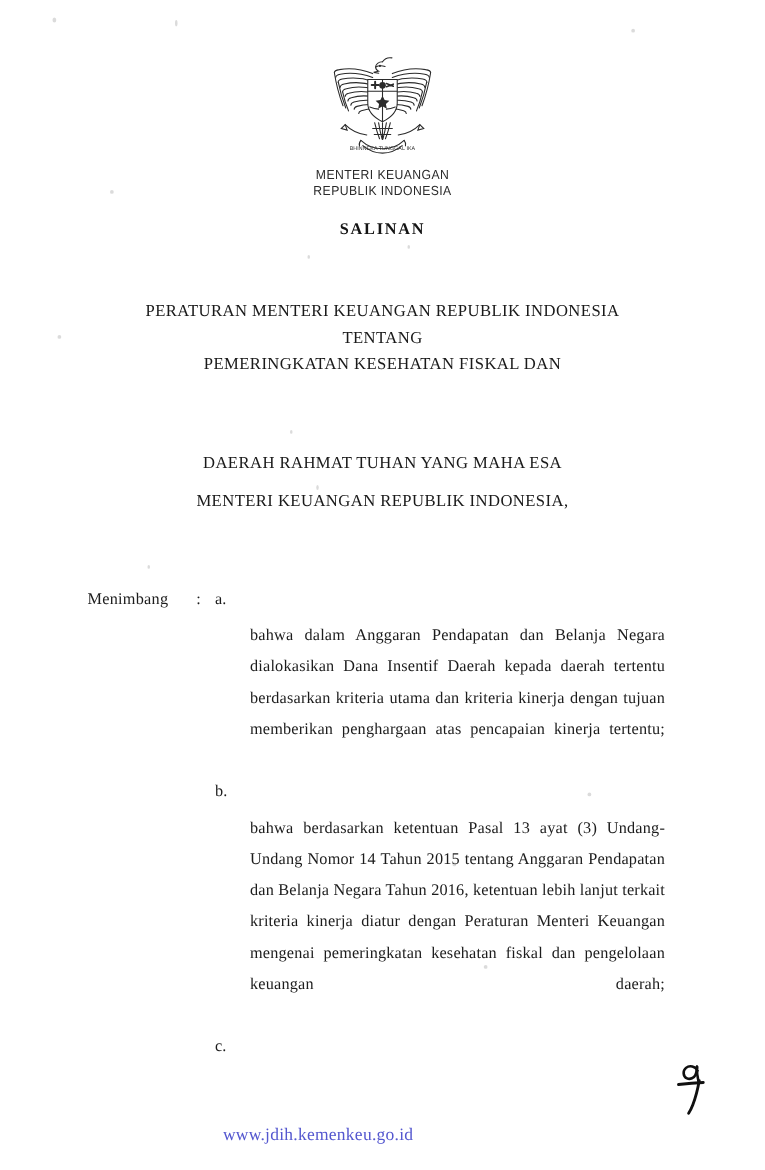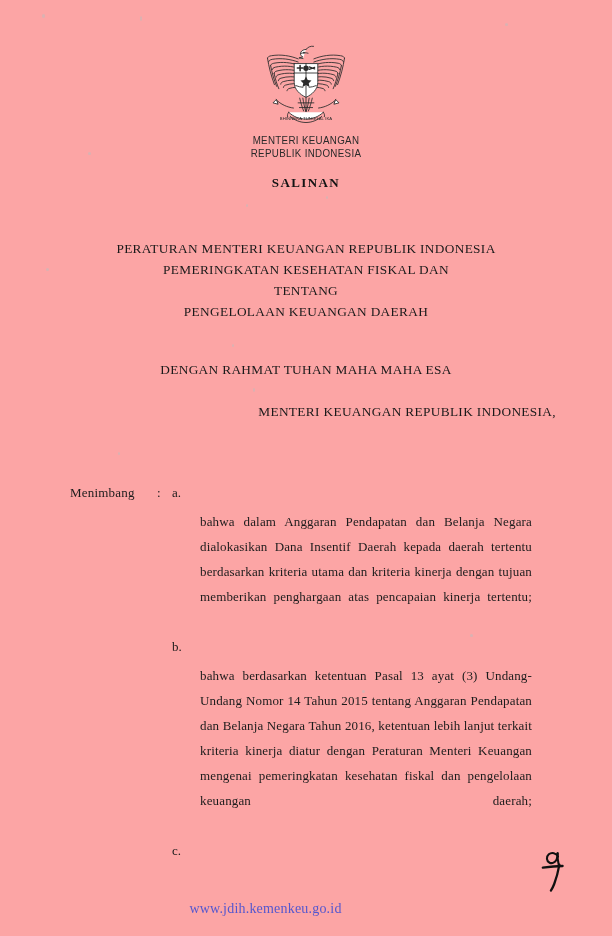--- a/index.html
+++ b/index.html
@@ -6,21 +6,21 @@
   html, body {
     margin: 0;
     padding: 0;
     background: #808080;
   }
   .page {
     position: relative;
     width: 612px;
     height: 936px;
     margin: 0 auto;
-    background: #fca5a5;
+    background: #ffffff;
     overflow: hidden;
     font-family: "Liberation Serif", "DejaVu Serif", serif;
     color: #1c1c1c;
   }
 
   
   .speck {
     position: absolute;
     background: #bdbdbd;
     border-radius: 50%;
@@ -95,27 +95,27 @@
     position: absolute;
     left: 56px;
     width: 500px;
     text-align: center;
     font-size: 13.3px;
     letter-spacing: .35px;
     white-space: nowrap;
     color: #1a1a1a;
   }
   #rahmat { top: 362px; }
-  #menteri-ri { top: 404px; text-align: right; }
+  #menteri-ri { top: 393px; }
 
   
   .considerations {
     position: absolute;
     left: 70px;
-    top: 480px;
+    top: 466px;
     width: 462px;
   }
   .cons-row {
     display: flex;
     align-items: flex-start;
   }
   .cons-label {
     width: 87px;
     flex: 0 0 87px;
     font-size: 13px;
@@ -157,21 +157,21 @@
     position: absolute;
     left: 528px;
     top: 846px;
     width: 56px;
     height: 62px;
   }
 
   
   .footer-url {
     position: absolute;
-    left: 15px;
+    left: 4px;
     top: 901px;
     width: 501px;
     text-align: center;
     font-family: "Liberation Serif", "DejaVu Serif", serif;
     font-size: 14px;
     letter-spacing: .2px;
   }
 </style>
 </head>
 <body>
@@ -271,26 +271,25 @@
     <div class="ministry-caption">
       <div>MENTERI KEUANGAN</div>
       <div>REPUBLIK INDONESIA</div>
     </div>
 
     <div class="salinan">SALINAN</div>
   </div>
 
   <div class="title-block">
     <div class="title-line">PERATURAN MENTERI KEUANGAN REPUBLIK INDONESIA</div>
+    <div class="title-line">TENTANG</div>
     <div class="title-line">PEMERINGKATAN KESEHATAN FISKAL DAN</div>
-    <div class="title-line">TENTANG</div>
-    <div class="title-line">PENGELOLAAN KEUANGAN DAERAH</div>
   </div>
 
-  <div class="invocation" id="rahmat">DENGAN RAHMAT TUHAN MAHA MAHA ESA</div>
+  <div class="invocation" id="rahmat">DAERAH RAHMAT TUHAN YANG MAHA ESA</div>
   <div class="invocation" id="menteri-ri">MENTERI KEUANGAN REPUBLIK INDONESIA,</div>
 
   <div class="considerations">
 
     <div class="cons-row">
       <div class="cons-label">Menimbang</div>
       <div class="cons-colon">:</div>
       <div class="cons-letter">a.</div>
       <div class="cons-text">bahwa dalam Anggaran Pendapatan dan Belanja Negara dialokasikan Dana Insentif Daerah kepada daerah tertentu berdasarkan kriteria utama dan kriteria kinerja dengan tujuan memberikan penghargaan atas pencapaian kinerja tertentu;</div>
     </div>

